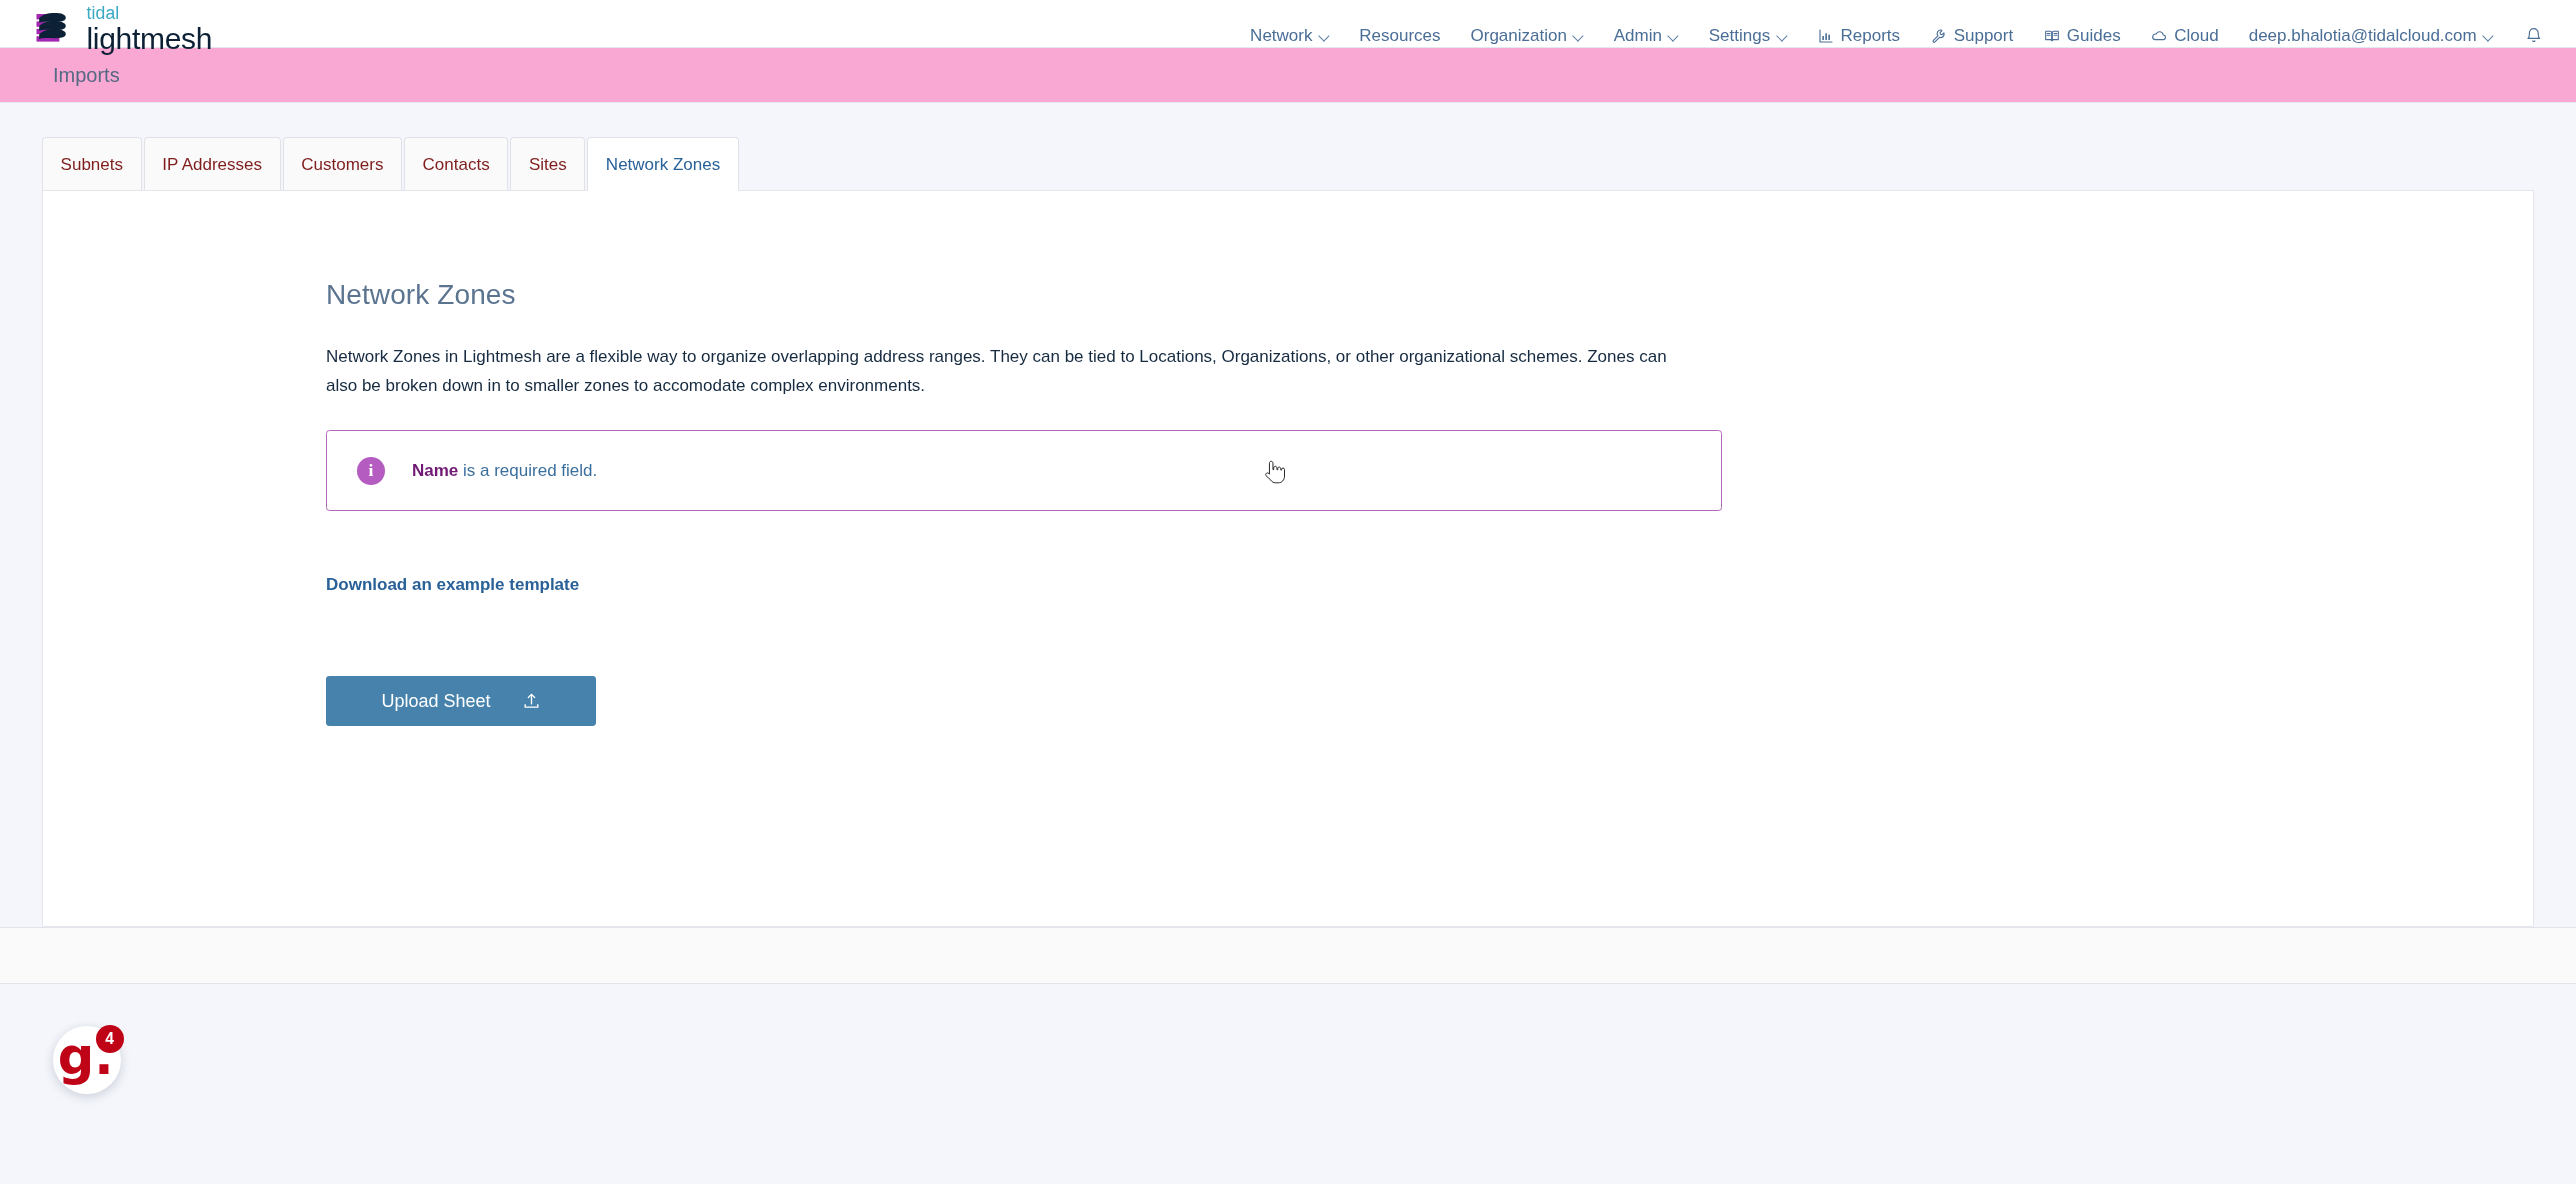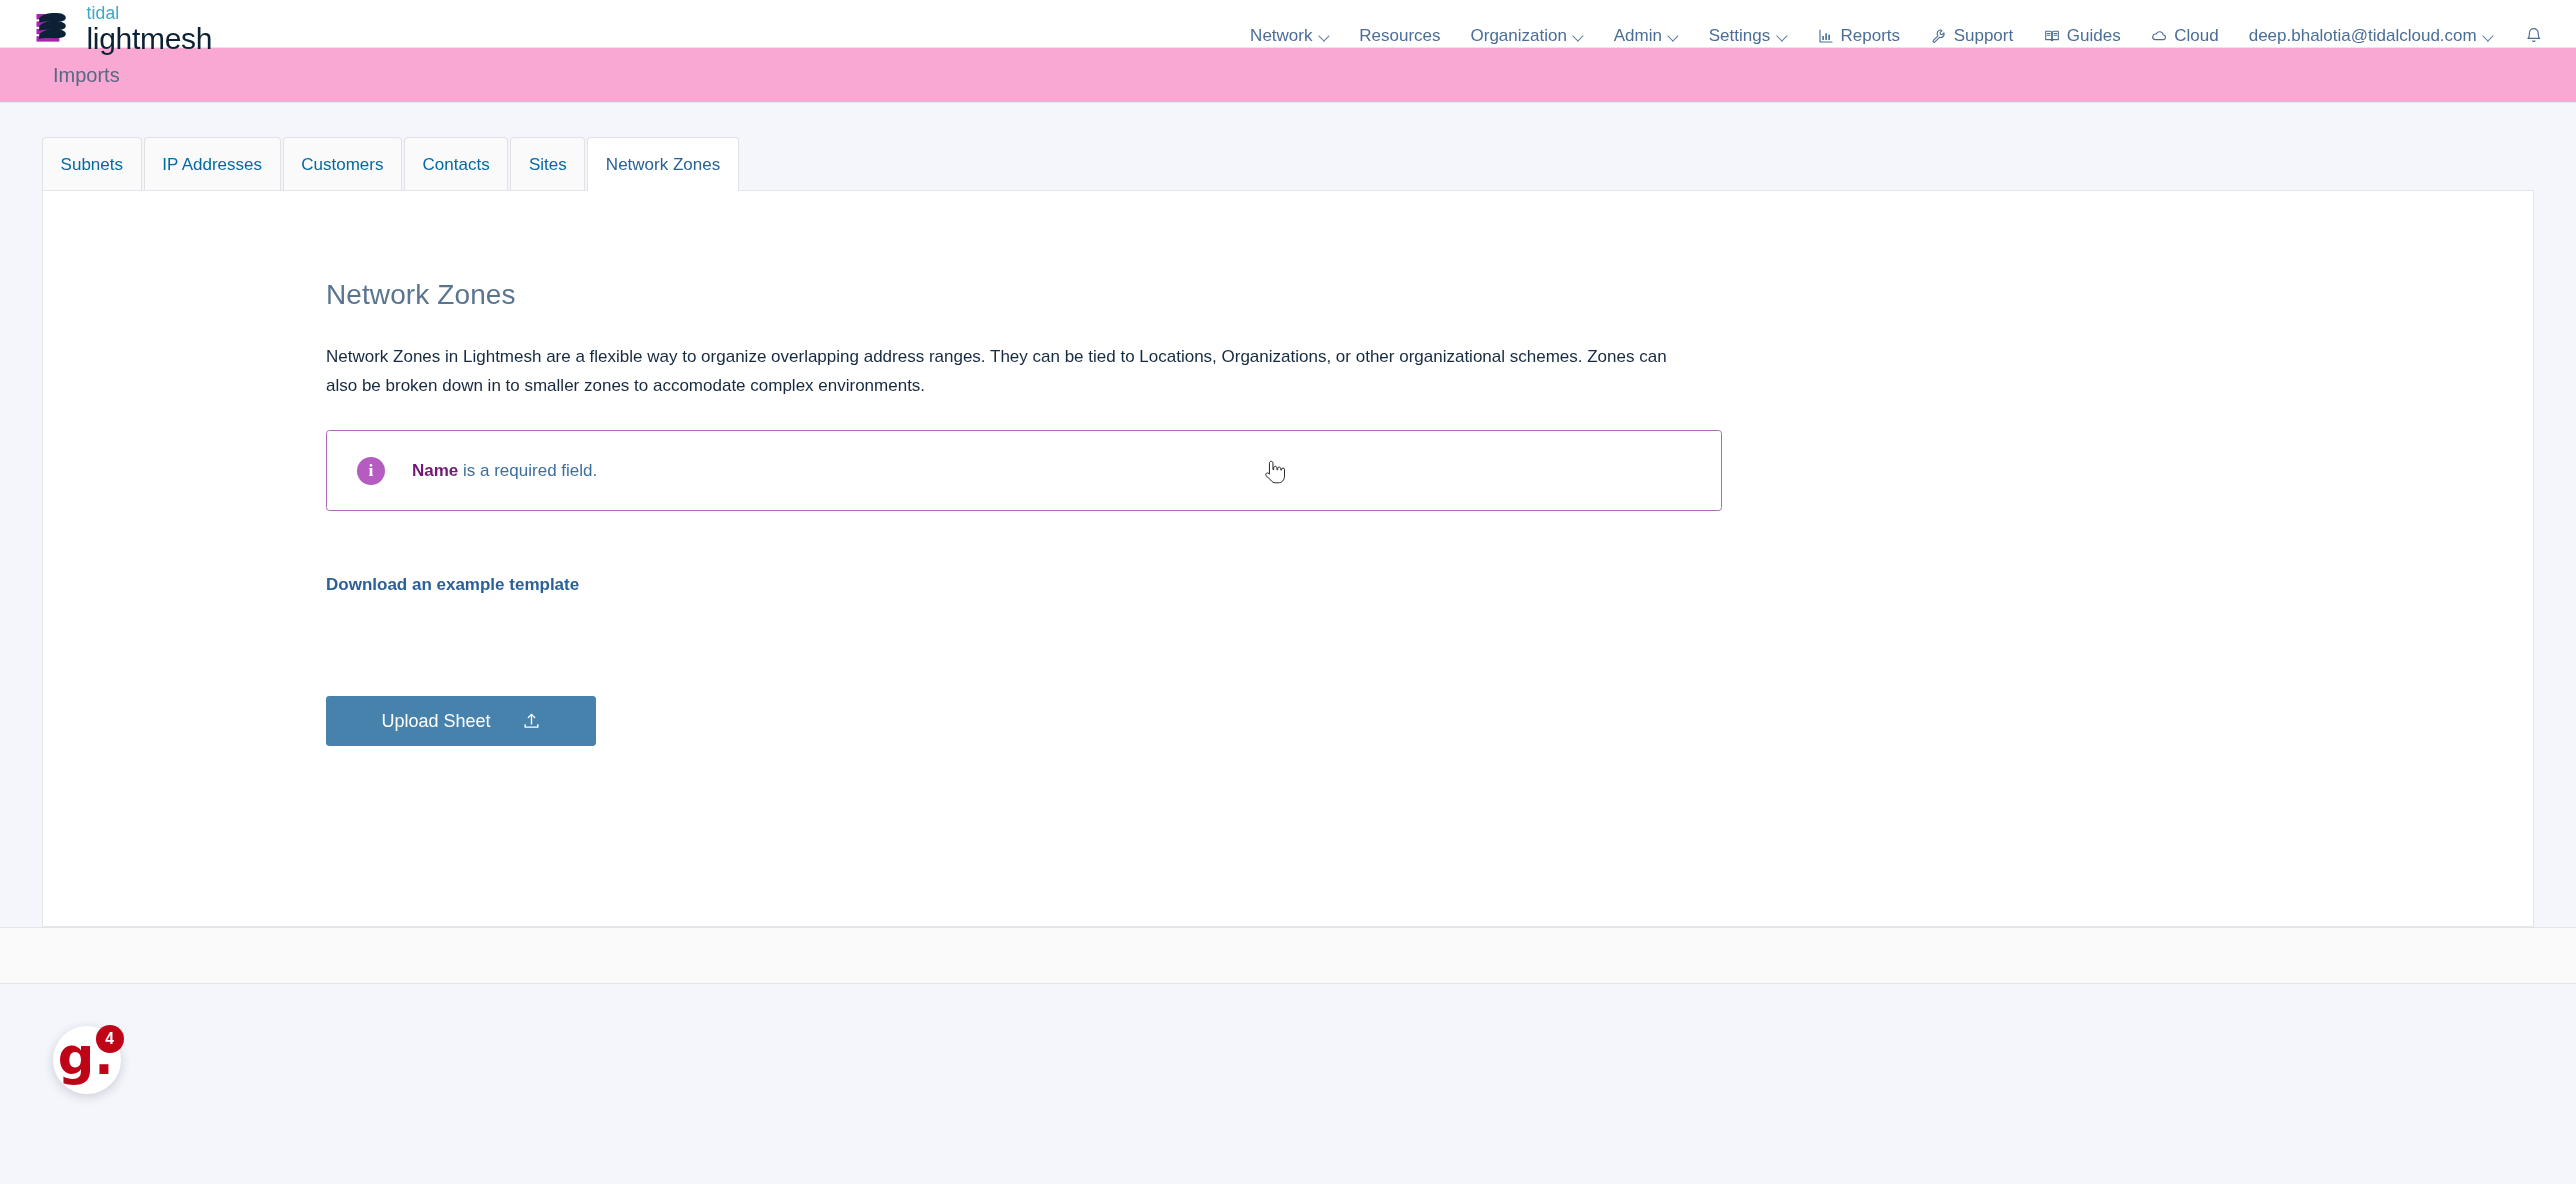--- a/index.html
+++ b/index.html
@@ -143,21 +143,21 @@
   }
   .tab {
     background: #fafafa;
     border: 0.7px solid #e0e2e8;
     border-bottom: none;
     border-radius: 4px 4px 0 0;
     padding: 0 17.6px;
     height: 53px;
     line-height: 53px;
     font-size: 17px;
-    color: #0369a1;
+    color: #7f1d1d;
     cursor: pointer;
     margin-right: 2px;
     position: relative;
     white-space: nowrap;
   }
   .tab.active {
     background: #ffffff;
     color: #2a6198;
     z-index: 3;
   }
@@ -248,21 +248,20 @@
     background: #4682ab;
     border: none;
     border-radius: 3.4px;
     color: #ffffff;
     font-size: 18px;
     font-family: "Liberation Sans", sans-serif;
     padding: 0 24px;
     height: 50px;
     min-width: 270px;
     cursor: pointer;
-    margin-top: 20px;
   }
   .upload-btn .up-ic { display: inline-flex; align-items: center; }
 
   
   .footer-strip {
     margin: 0;
     height: 57px;
     background: #fafafa;
     border-top: 0.7px solid #e2e4e9;
     border-bottom: 0.7px solid #e2e4e9;

